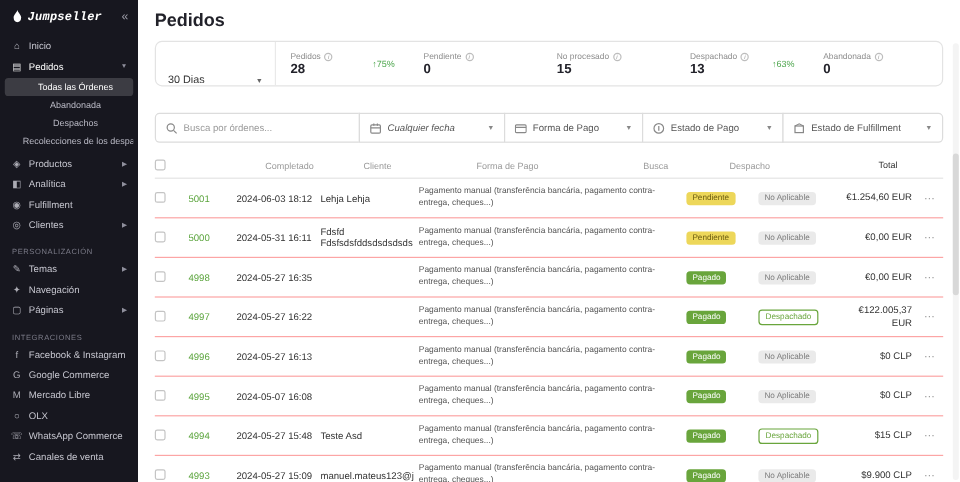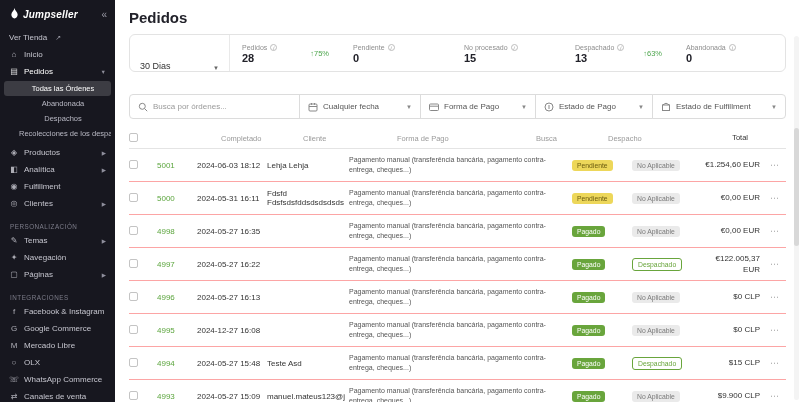--- a/index.html
+++ b/index.html
@@ -1,21 +1,21 @@
 <!DOCTYPE html>
 <html><head>
 <meta charset="utf-8">
 <style>
   * { margin:0; padding:0; box-sizing:border-box; }
   html,body { width:800px; height:402px; overflow:hidden; }
   body { font-family:"Liberation Sans", sans-serif; background:#fff; color:#2b2b2b; display:flex; }
 
   
   .sidebar { width:115px; min-width:115px; height:402px; background:#17171f; color:#c6c6cf; overflow:hidden; font-size:8px; }
-  .logo-row { display:flex; align-items:center; gap:4px; padding:8px 8px 8px 10px; }
+  .logo-row { display:flex; align-items:center; gap:4px; padding:8px 8px 8px 10px;font-family:Liberation Mono, monospace; }
   .logo-text { color:#fff; font-size:10px; font-weight:700; font-style:italic; letter-spacing:.2px; flex:1; }
   .collapse { color:#9b9ba6; font-size:10px; cursor:pointer; }
   .s-item { display:flex; align-items:center; gap:5px; padding:4px 9px; color:#c6c6cf; cursor:pointer; white-space:nowrap; overflow:hidden; }
   .s-item .ic { width:10px; text-align:center; font-size:8px; opacity:.85; flex:none; }
   .s-item .chev { margin-left:auto; font-size:5.5px; color:#8f8f9c; }
   .s-item.parent-active { color:#fff; }
   .s-children { padding:1px 4px 3px;text-align:center; }
   .s-child { display:block; padding:3px 4px 3px 15px; font-size:7.5px; color:#b9b9c4; border-radius:3px; cursor:pointer; white-space:nowrap; overflow:hidden; }
   .s-child.active { background:rgba(255,255,255,.16); color:#fff; }
   .s-section { margin-top:9px; padding:2px 10px; font-size:6.3px; letter-spacing:.5px; color:#7d7d8a; }
@@ -40,21 +40,21 @@
   .info { width:7px; height:7px; border:1px solid #bdbdbd; border-radius:50%; color:#9a9a9a; font-size:5px; line-height:6px; text-align:center; font-style:italic; flex:none; }
   .stat-value { font-size:11px; font-weight:700; color:#22222a; }
   .delta { margin-left:auto; font-size:7.5px; color:#4EA64E; white-space:nowrap; }
 
   .filters { margin:22px 14px 0; display:flex; }
   .fseg { border:1px solid #dcdcdc; background:#fff; height:25px; display:flex; align-items:center; gap:5px; padding:0 8px; font-size:8px; color:#555; margin-left:-1px; cursor:pointer; }
   .fseg:first-child { border-radius:4px 0 0 4px; margin-left:0; }
   .fseg:last-child { border-radius:0 4px 4px 0; }
   .fseg .carat { margin-left:auto; font-size:6px; color:#888; }
   .f-search { flex:0 0 171px; }
-  .f-date { flex:0 0 122px; }
+  .f-date { flex:0 0 122px;font-style:italic; }
   .f-pm { flex:0 0 116px; }
   .f-ps { flex:0 0 118px; }
   .f-ff { flex:1; }
   .f-search input { border:none; outline:none; font-size:8px; width:100%; color:#333; font-family:"Liberation Sans", sans-serif; }
   .f-search input::placeholder { color:#9a9a9a; }
 
   .table { margin:10px 14px 0; }
   .trow { display:grid; grid-template-columns:24px 36px 66px 78px 1fr 56px 64px 60px 22px; column-gap:4px; align-items:center; border-bottom:1px solid #fca5a5; }
   .thead { font-size:7.5px; color:#9a9a9a; min-height:20px; border-bottom:1px solid #e4e4e4;gap:16px; }
   .tbody-row { min-height:33px; font-size:8px; }
@@ -82,24 +82,20 @@
 <aside class="sidebar">
   <div class="logo-row">
     <span><svg width="9" height="11" viewBox="0 0 10 12">
           <path d="M5 0C5.2 2.6 8.5 4.3 8.5 7.2 8.5 9.8 7 11.5 5 11.5 3 11.5 1.5 9.8 1.5 7.2 1.5 4.3 4.8 2.6 5 0Z" fill="#fff"></path>
         </svg></span>
     <span class="logo-text">Jumpseller</span>
     <span class="collapse">«</span>
   </div>
   <nav>
     <div class="s-item">
-      <span>Ver Tienda</span>
-      <span class="ext">↗</span>
-    </div>
-    <div class="s-item">
       <span class="ic">⌂</span>
       <span>Inicio</span>
     </div>
     <div class="s-item parent-active">
       <span class="ic">▤</span>
       <span>Pedidos</span>
       <span class="chev">▼</span>
     </div>
     <div class="s-children">
       <span class="s-child active">Todas las Órdenes</span>
@@ -344,21 +340,21 @@
       <span class="c-payment">Pagamento manual (transferência bancária, pagamento contra-entrega, cheques...)</span>
       <span><span class="badge b-paid">Pagado</span></span>
       <span><span class="badge b-na">No Aplicable</span></span>
       <span class="c-total">$0 CLP</span>
       <span class="c-actions">⋯</span>
     </div>
 
     <div class="trow tbody-row">
       <span><span class="cb"></span></span>
       <span class="order-link">4995</span>
-      <span class="c-date">2024-12-27 16:08</span>
+      <span class="c-date">2024-05-07 16:08</span>
       <span class="c-client"></span>
       <span class="c-payment">Pagamento manual (transferência bancária, pagamento contra-entrega, cheques...)</span>
       <span><span class="badge b-paid">Pagado</span></span>
       <span><span class="badge b-na">No Aplicable</span></span>
       <span class="c-total">$0 CLP</span>
       <span class="c-actions">⋯</span>
     </div>
 
     <div class="trow tbody-row">
       <span><span class="cb"></span></span>

